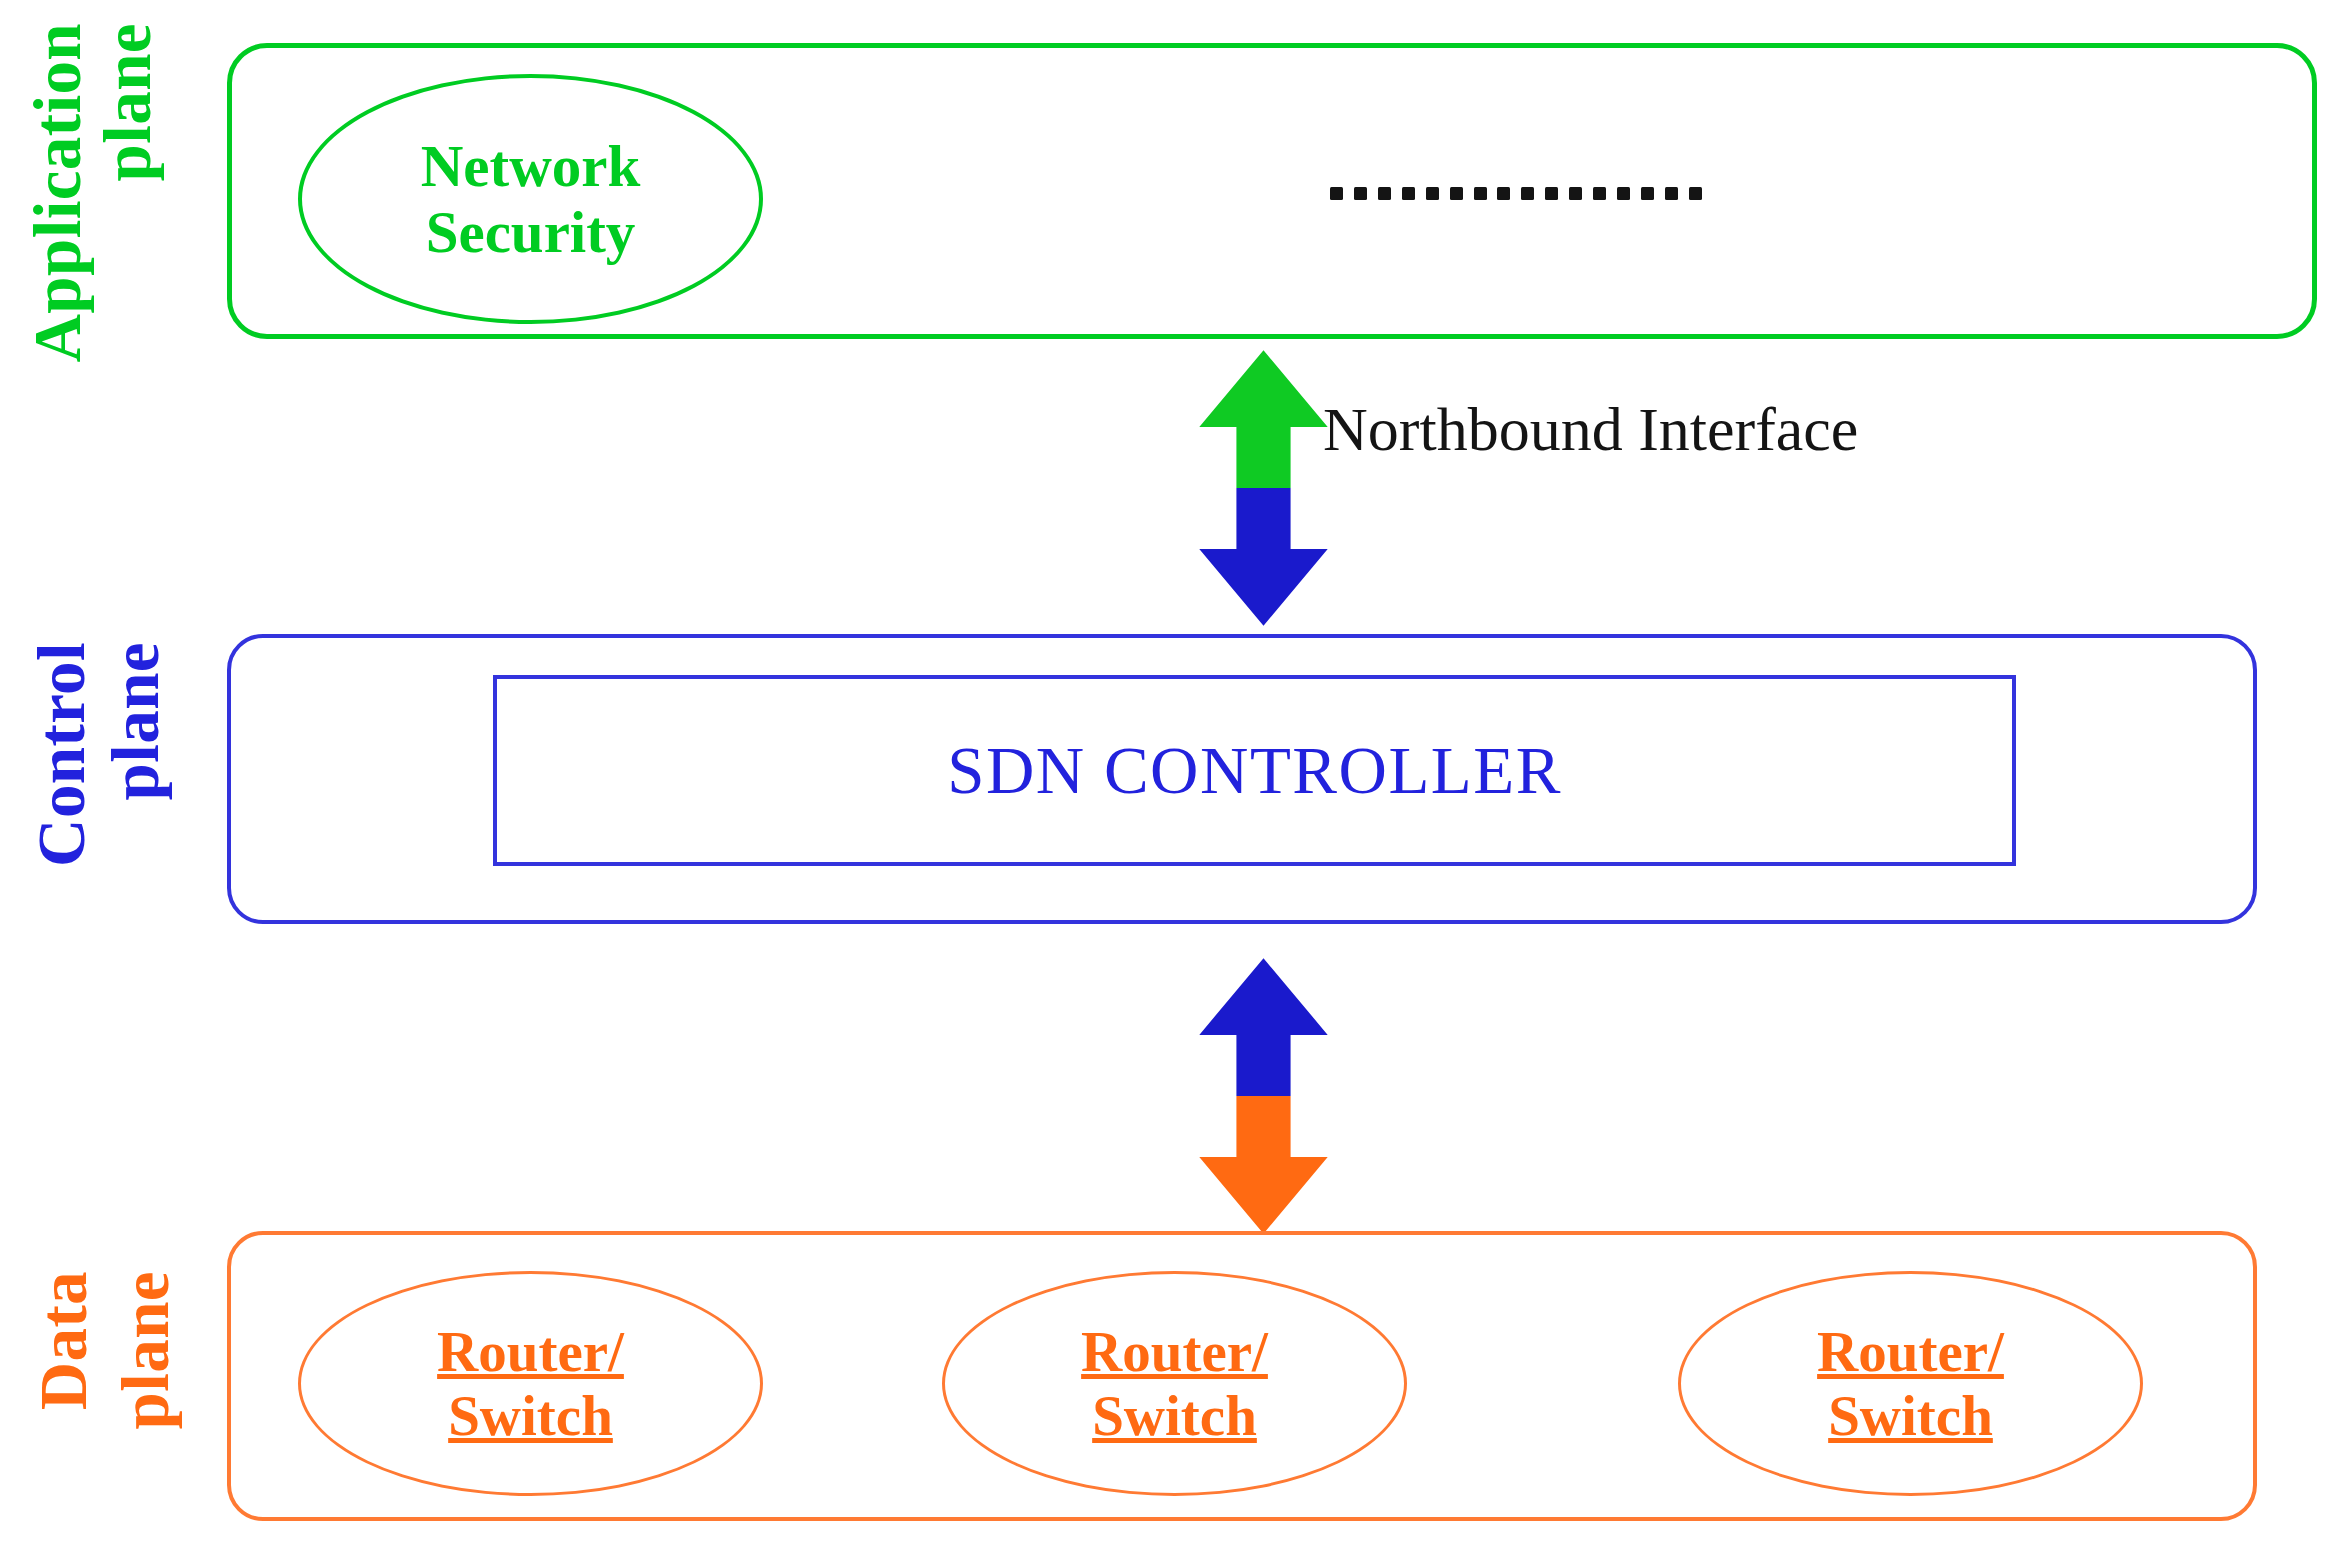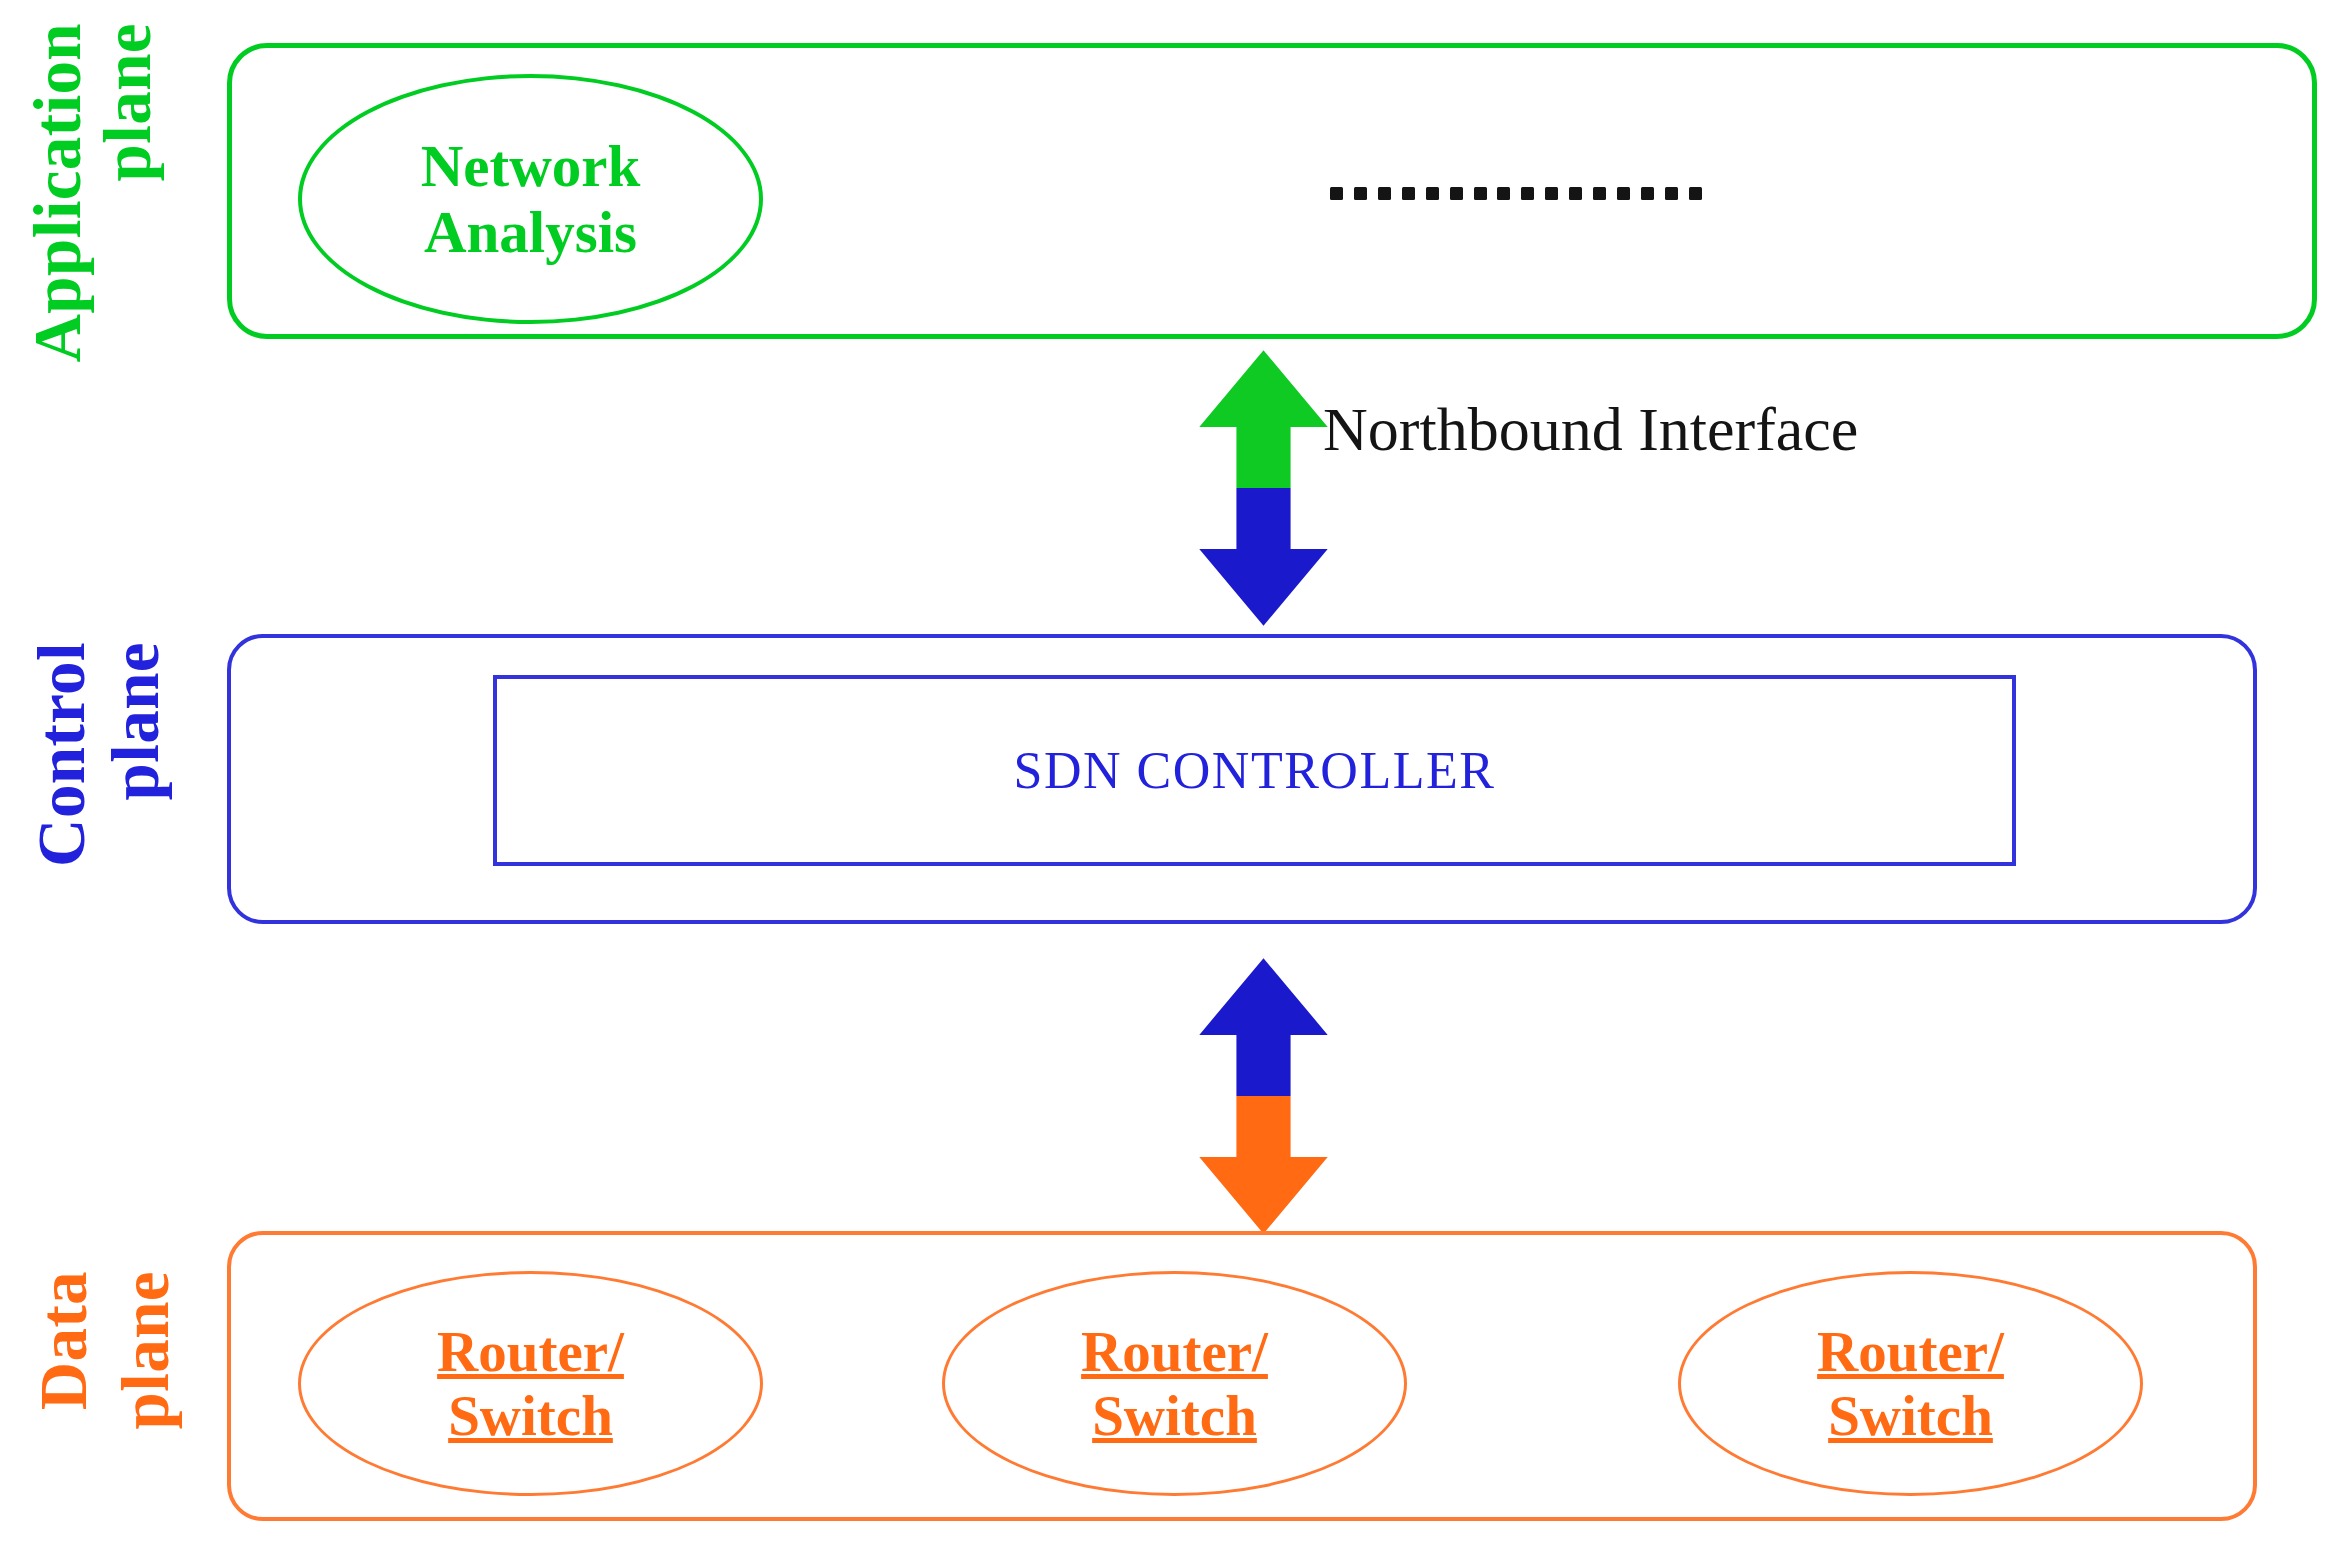--- a/index.html
+++ b/index.html
@@ -175,21 +175,21 @@
     top: 675px;
     width: 1523px;
     height: 191px;
     border: 4.6px solid #3333DD;
     display: flex;
     align-items: center;
     justify-content: center;
   }
   #sdn-controller-label {
     color: #2222DD;
-    font-size: 52px;
+    font-size: 67px;
     font-weight: normal;
     letter-spacing: 1.5px;
   }
 
   
   .dbl-arrow {
     position: absolute;
   }
   #northbound-arrow { left: 1190px; top: 347px; }
   #southbound-arrow { left: 1190px; top: 955px; }
@@ -211,21 +211,21 @@
 
   <div class="plane-label" id="app-plane-label">
     <span class="lbl-line">Application</span>
     <span class="lbl-line">plane</span>
   </div>
 
   <div class="plane-box" id="app-plane-box"></div>
 
   <div class="node-ellipse app-ellipse" id="ell-network-security">
     <span>Network</span>
-    <span>Analysis</span>
+    <span>Security</span>
   </div>
 
 
   <div id="dotted-connector">
     <span class="dot"></span>
     <span class="dot"></span>
     <span class="dot"></span>
     <span class="dot"></span>
     <span class="dot"></span>
     <span class="dot"></span>

